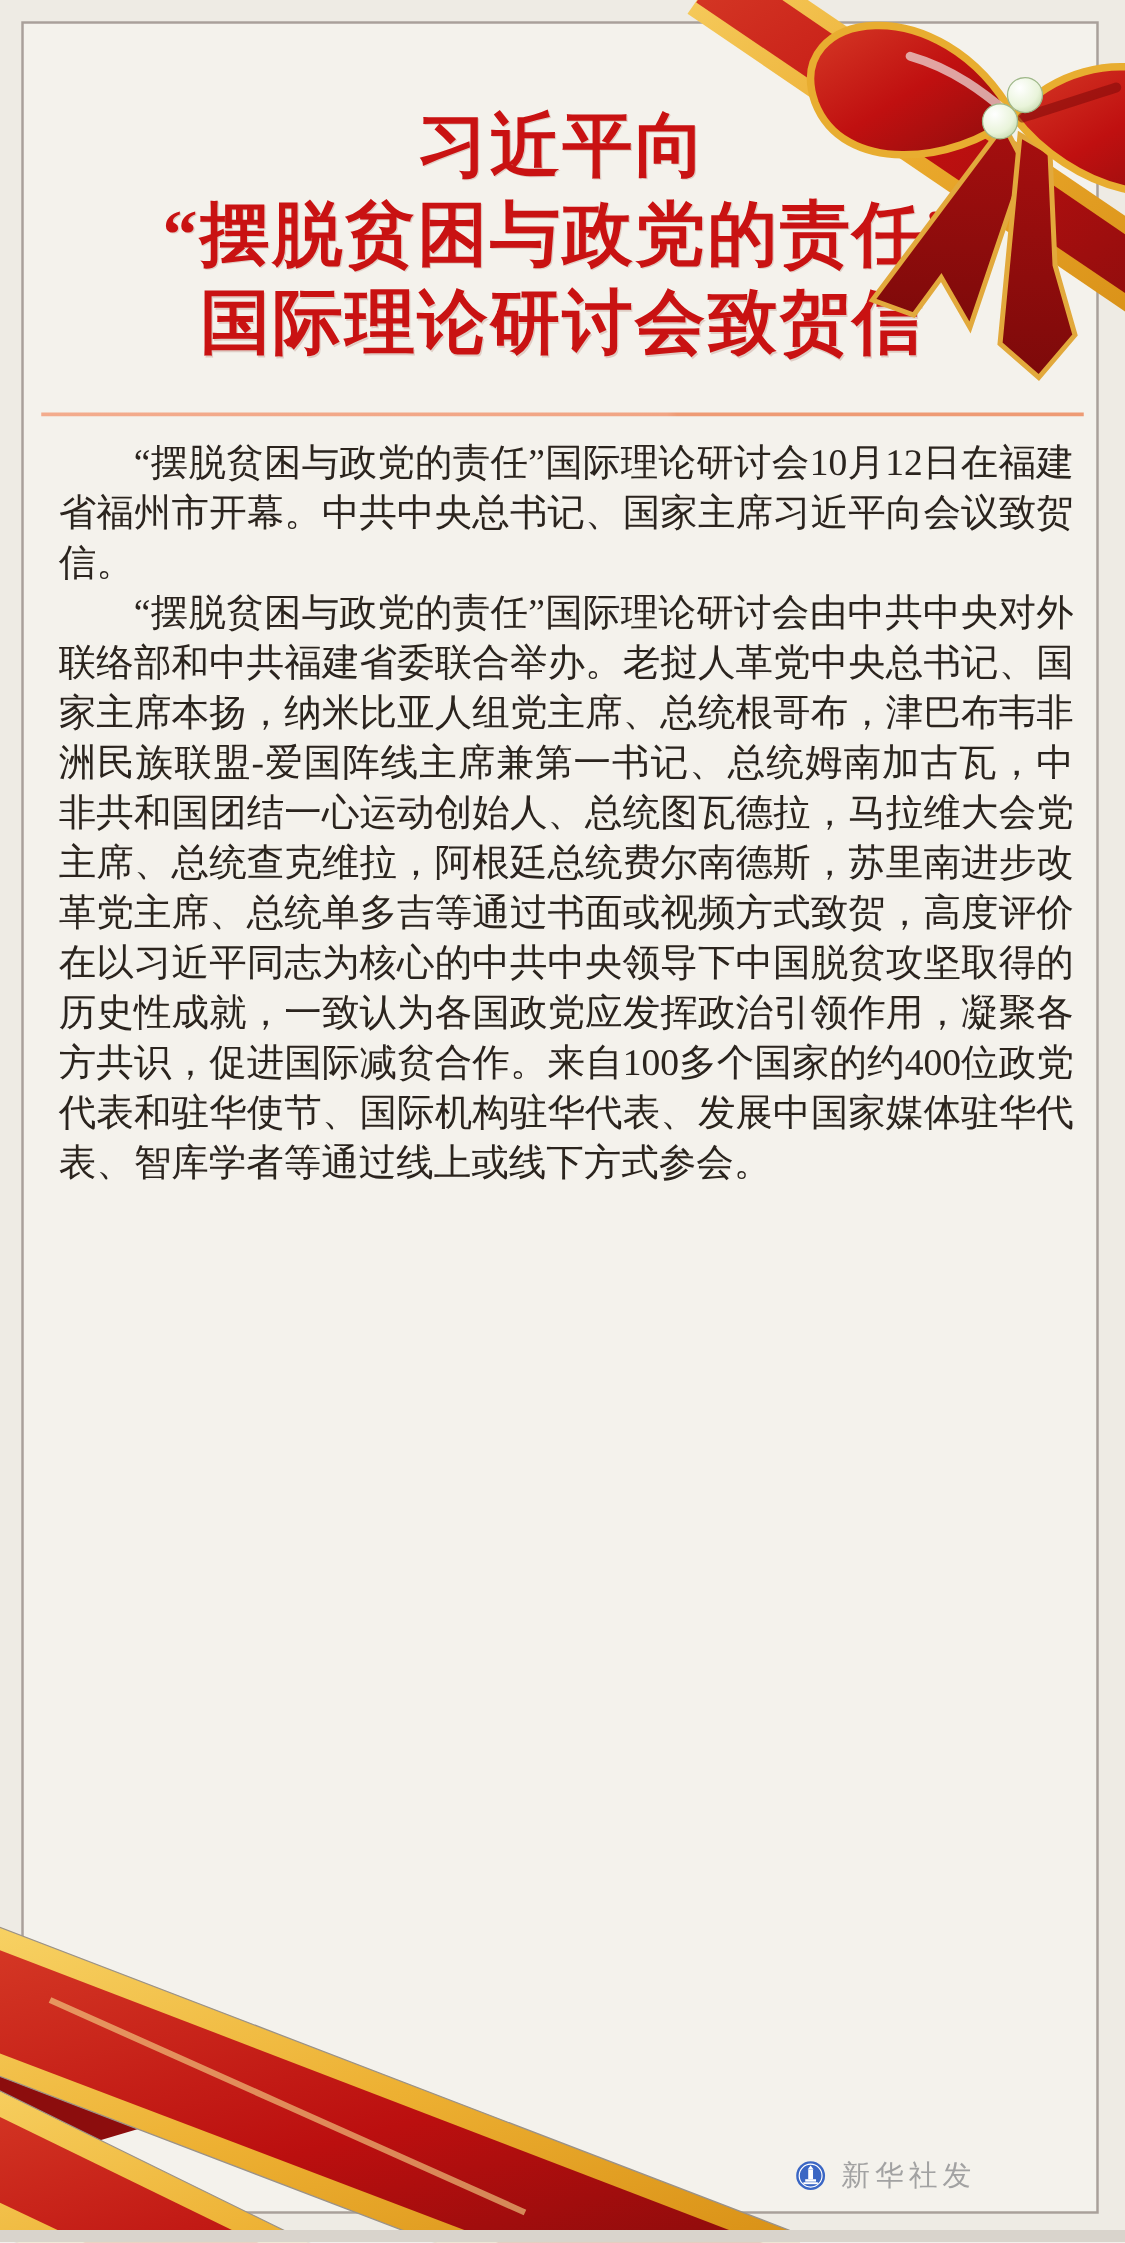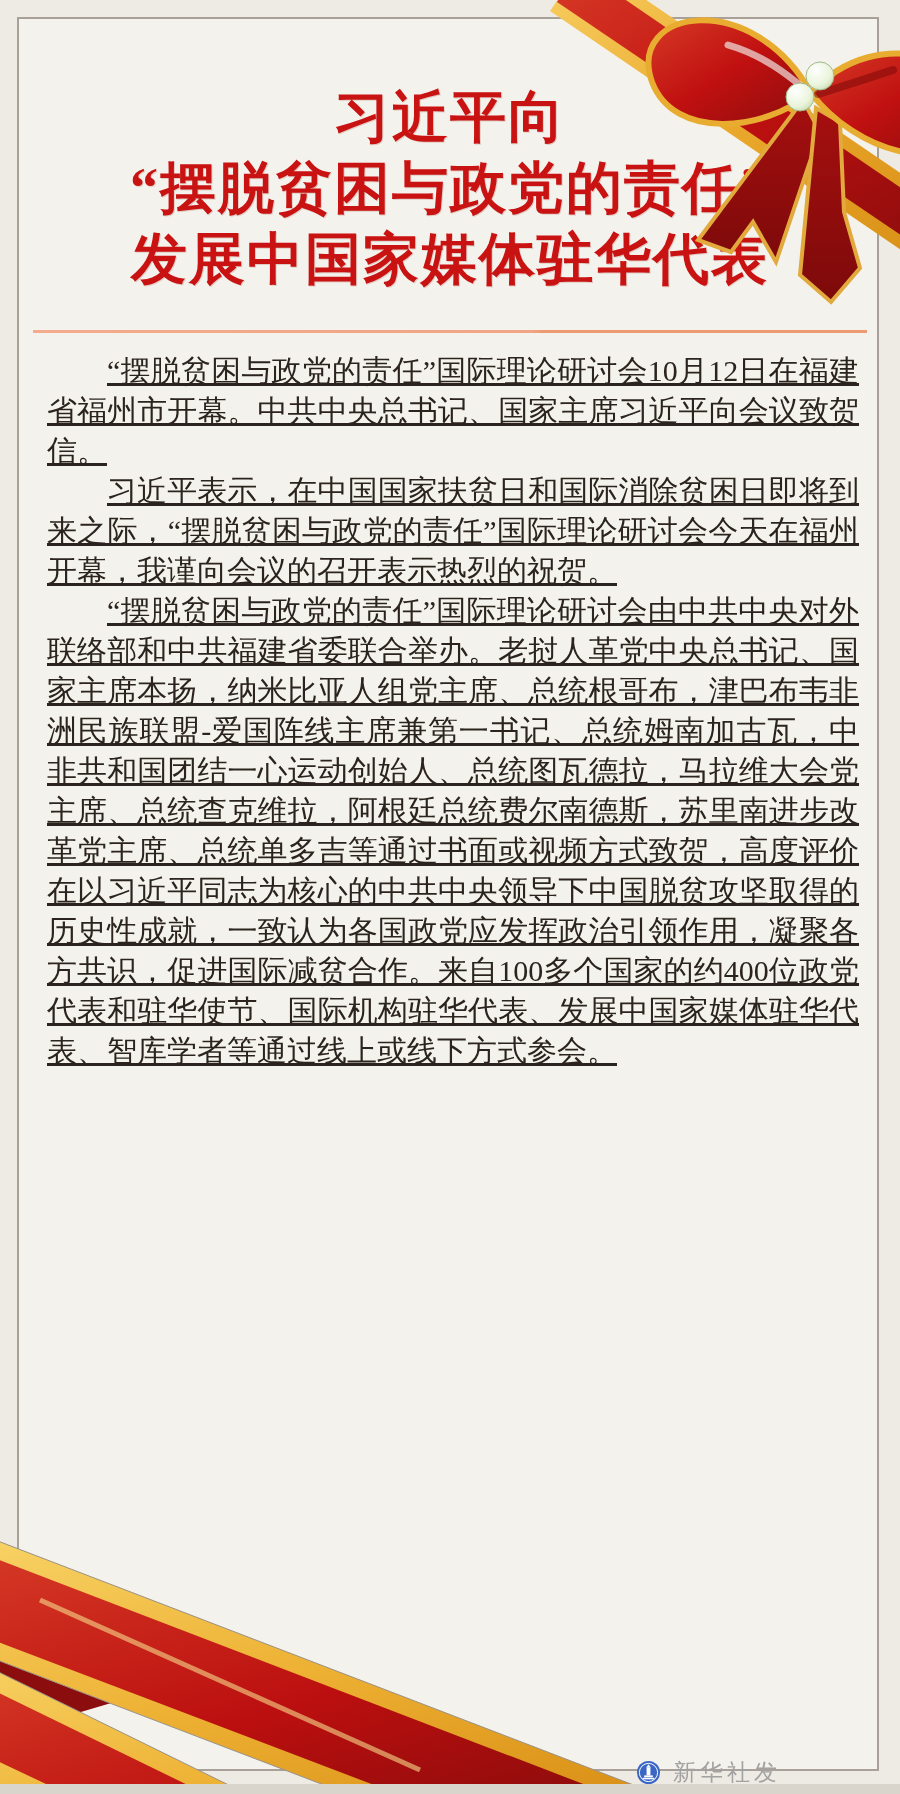--- a/index.html
+++ b/index.html
@@ -33,51 +33,50 @@
   .divider{
     position:absolute;left:33px;top:330px;width:834px;height:3px;
     background:linear-gradient(to right,#f3ac8d 0%,#f1a584 60%,#ee9b74 61%,#ee9b74 100%);
   }
   .article{
     position:absolute;left:47px;top:351px;width:812px;
     color:#2b241e;
     font-size:30px;line-height:40px;
     text-align:justify;
   }
-  .article p{margin:0;text-indent:2em;text-decoration:underline;}
+  .article p{margin:0;text-indent:2em;}
   .credit{
     position:absolute;left:636px;top:1726px;height:28px;
-    display:flex;align-items:center;gap:12px;margin-top:32px;
+    display:flex;align-items:center;gap:12px;
   }
   .credit .logo{width:25px;height:25px;display:block;}
   .credit .agency{
     color:#a2a2a2;font-size:23px;letter-spacing:4px;
     font-family:"Liberation Sans","DejaVu Sans",sans-serif;
   }
   .ribbon-tr{position:absolute;right:0;top:0;width:380px;height:310px;pointer-events:none;}
   .ribbon-bl{position:absolute;left:0;top:1540px;width:640px;height:254px;pointer-events:none;}
 </style>
 </head>
 <body>
 
 <div class="page">
 
   <div class="frame"></div>
 
   <div class="title">
     <div>习近平向</div>
     <div>“摆脱贫困与政党的责任”</div>
-    <div>发展中国家媒体驻华代表</div>
+    <div>国际理论研讨会致贺信</div>
   </div>
 
   <div class="divider"></div>
 
   <div class="article">
       <p>“摆脱贫困与政党的责任”国际理论研讨会10月12日在福建省福州市开幕。中共中央总书记、国家主席习近平向会议致贺信。</p>
-      <p>习近平表示，在中国国家扶贫日和国际消除贫困日即将到来之际，“摆脱贫困与政党的责任”国际理论研讨会今天在福州开幕，我谨向会议的召开表示热烈的祝贺。</p>
       <p>“摆脱贫困与政党的责任”国际理论研讨会由中共中央对外联络部和中共福建省委联合举办。老挝人革党中央总书记、国家主席本扬，纳米比亚人组党主席、总统根哥布，津巴布韦非洲民族联盟-爱国阵线主席兼第一书记、总统姆南加古瓦，中非共和国团结一心运动创始人、总统图瓦德拉，马拉维大会党主席、总统查克维拉，阿根廷总统费尔南德斯，苏里南进步改革党主席、总统单多吉等通过书面或视频方式致贺，高度评价在以习近平同志为核心的中共中央领导下中国脱贫攻坚取得的历史性成就，一致认为各国政党应发挥政治引领作用，凝聚各方共识，促进国际减贫合作。来自100多个国家的约400位政党代表和驻华使节、国际机构驻华代表、发展中国家媒体驻华代表、智库学者等通过线上或线下方式参会。</p>
     </div>
 
   <svg class="ribbon-tr" viewBox="0 0 380 310" xmlns="http://www.w3.org/2000/svg">
     <defs>
       <linearGradient id="goldG" x1="0" y1="0" x2="1" y2="1">
         <stop offset="0" stop-color="#f7cf62"></stop>
         <stop offset="0.5" stop-color="#eaa92c"></stop>
         <stop offset="1" stop-color="#d88f16"></stop>
       </linearGradient>

